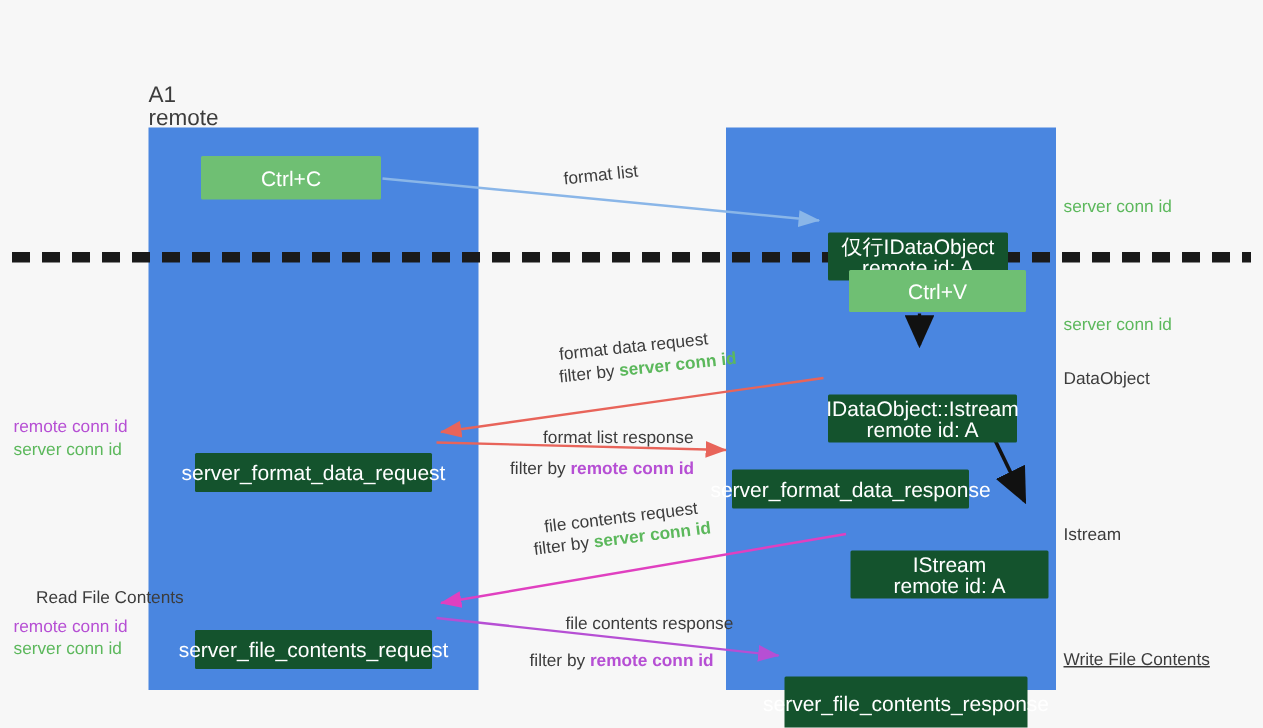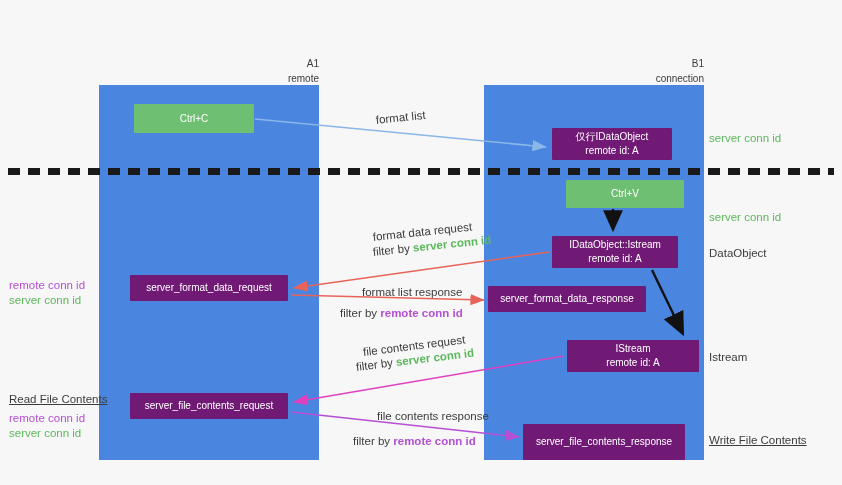--- a/index.html
+++ b/index.html
@@ -45,44 +45,44 @@
   
   .col-band {
     position: absolute;
     background: #4a86e0;
   }
   #band-a1 { left: 99px; top: 85px; width: 220px; height: 375px; }
   #band-b1 { left: 484px; top: 85px; width: 220px; height: 375px; }
 
   .col-head {
     position: absolute;
-    text-align: right;
-    font-size: 10px;
+    text-align: left;
+    font-size: 15px;
     line-height: 15px;
     color: #3c3c3c;
     width: 220px;
   }
   #head-a1 { left: 99px; top: 56px; }
   #head-b1 { left: 484px; top: 56px; }
 
   
   .node {
     position: absolute;
     box-sizing: border-box;
     display: flex;
     flex-direction: column;
     align-items: center;
     justify-content: center;
     color: #ffffff;
-    font-size: 10px;
+    font-size: 14px;
     line-height: 14px;
     text-align: center;
     border-radius: 1px;
   }
-  .node.orange { background: #701a75; }
+  .node.orange { background: #14532d; margin-top: 27px; }
   .node.green  { background: #6fbf73; }
 
   
   #node-ctrl-c      { left: 134px; top: 104px; width: 120px; height: 29px; }
   #node-fmt-req     { left: 130px; top: 275px; width: 158px; height: 26px; }
   #node-file-req    { left: 130px; top: 393px; width: 158px; height: 26px; }
 
   
   #node-idataobject { left: 552px; top: 128px; width: 120px; height: 32px; }
   #node-ctrl-v      { left: 554px; top: 180px; width: 118px; height: 28px; margin-left: 12px; }
@@ -111,21 +111,21 @@
 
   
   #lbl-server-conn-1 { left: 709px; top: 131px; }
   #lbl-server-conn-2 { left: 709px; top: 210px; }
   #lbl-dataobject    { left: 709px; top: 246px; }
   #lbl-istream       { left: 709px; top: 350px; }
   #lbl-writefile     { left: 709px; top: 433px; text-decoration: underline; }
 
   
   #lbl-left-pair-1   { left: 9px;  top: 278px; }
-  #lbl-read-file     { left: 9px;  top: 392px; text-decoration: underline; }
+  #lbl-read-file     { left: 24px;  top: 392px; }
   #lbl-left-pair-2   { left: 9px;  top: 411px; }
 
   
   #lbl-format-list   { left: 375px; top: 112px; }
 
   #lbl-fmt-data-req  { left: 372px; top: 229px; }
   #lbl-fmt-req-filter{ left: 372px; top: 244px; }
 
   #lbl-fmt-data-resp { left: 362px; top: 285px; }
   #lbl-fmt-resp-filter{left: 340px; top: 306px; }
@@ -153,24 +153,20 @@
 </head>
 <body>
 
 <div class="stage">
 
 
   <div class="col-head" id="head-a1">
     <div>A1</div>
     <div>remote</div>
   </div>
-  <div class="col-head" id="head-b1">
-    <div>B1</div>
-    <div>connection</div>
-  </div>
 
   <div class="col-band" id="band-a1"></div>
   <div class="col-band" id="band-b1"></div>
 
   <svg class="svg-layer" viewBox="0 0 842 485">
     <defs>
       <marker id="ah-blue" markerWidth="9" markerHeight="7" refX="8.5" refY="3.5" orient="auto">
         <polygon points="0 0, 9 3.5, 0 7" fill="#8ab6e8"></polygon>
       </marker>
       <marker id="ah-red" markerWidth="9" markerHeight="7" refX="8.5" refY="3.5" orient="auto">

